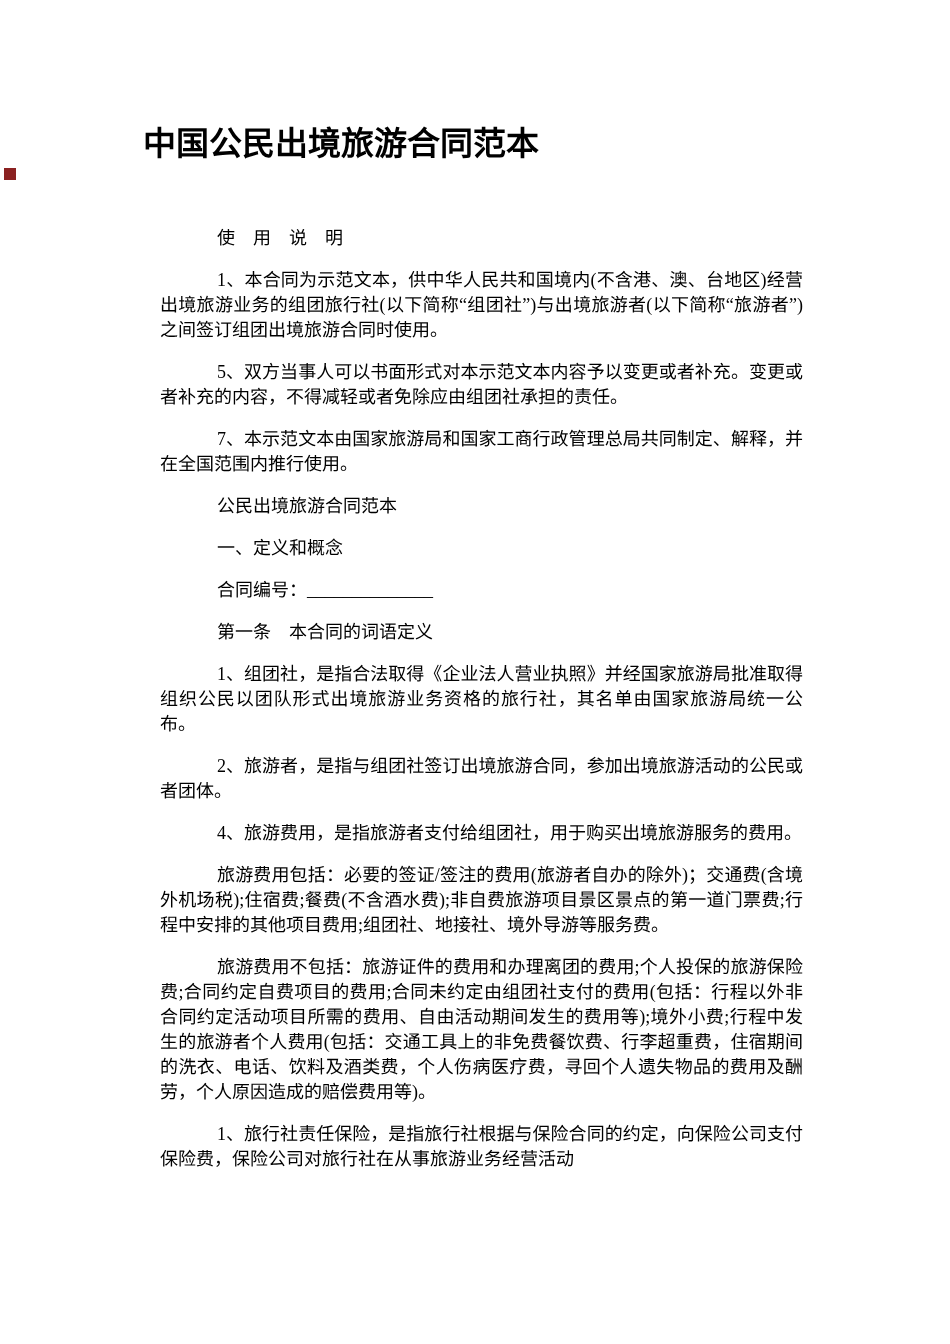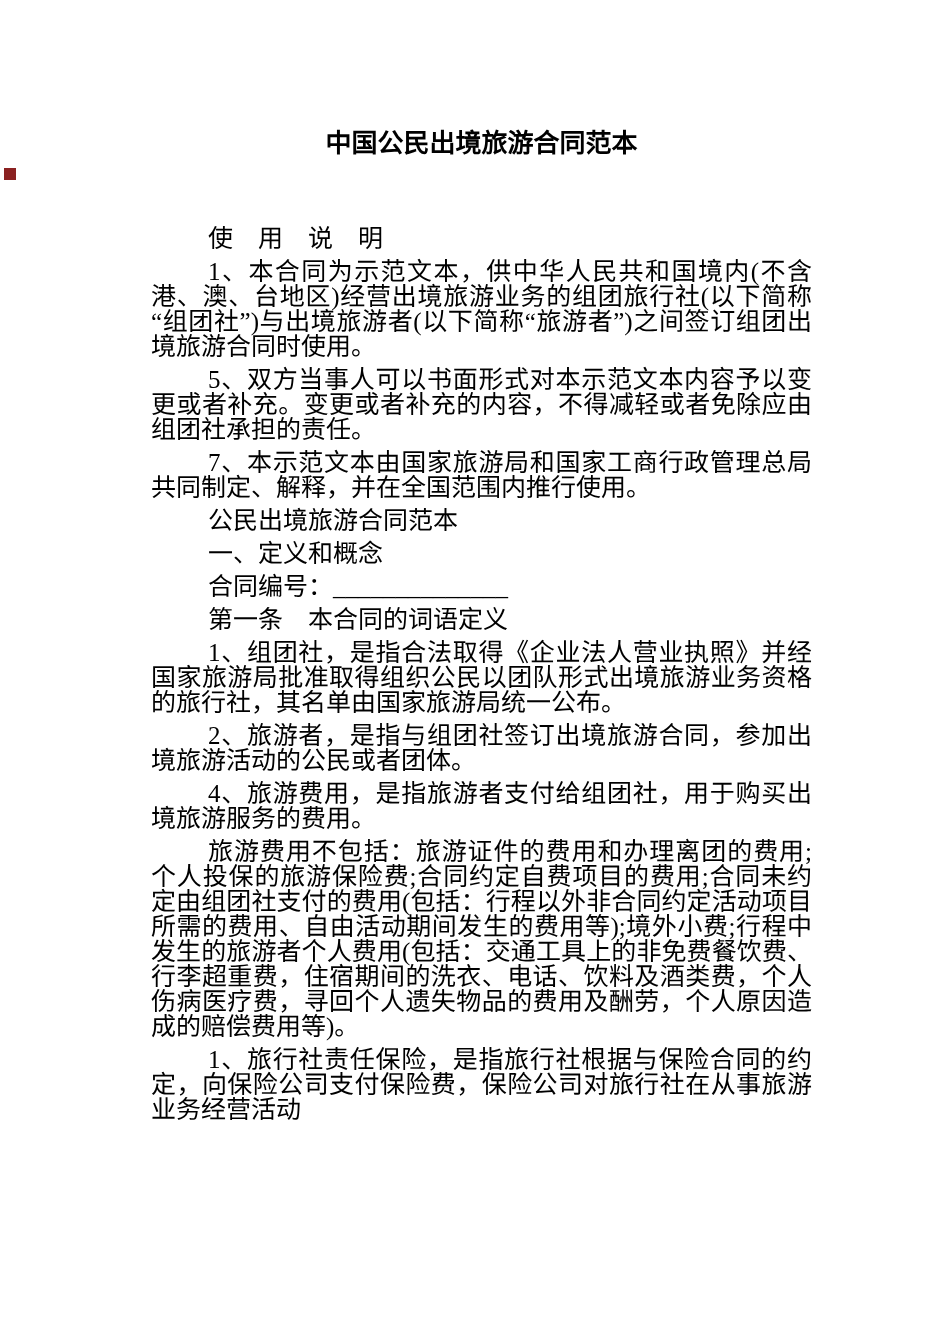--- a/index.html
+++ b/index.html
@@ -31,34 +31,34 @@
   }
   .content {
     position: absolute;
     left: 143px;
     top: 0;
     width: 677px;
   }
   .doc-title {
     margin: 126px 0 0 0;
     padding: 0;
-    font-size: 26px;
+    font-size: 33px;
     line-height: 36px;
     font-weight: bold;
-    text-align: center;
+    text-align: left;
     letter-spacing: 0px;
     white-space: nowrap;
   }
   .doc-body {
     margin-top: 64px;
   }
   .doc-body p.para {
-    margin: 8px;
+    margin: 17px;
     padding: 0;
-    font-size: 25px;
+    font-size: 18px;
     line-height: 25px;
     text-align: justify;
     text-justify: inter-ideograph;
     text-indent: 57px;
     word-break: break-all;
     overflow-wrap: break-word;
   }
 </style>
 </head>
 <body>
@@ -76,18 +76,19 @@
       <p class="para">1、本合同为示范文本，供中华人民共和国境内(不含港、澳、台地区)经营出境旅游业务的组团旅行社(以下简称“组团社”)与出境旅游者(以下简称“旅游者”)之间签订组团出境旅游合同时使用。</p>
       <p class="para">5、双方当事人可以书面形式对本示范文本内容予以变更或者补充。变更或者补充的内容，不得减轻或者免除应由组团社承担的责任。</p>
       <p class="para">7、本示范文本由国家旅游局和国家工商行政管理总局共同制定、解释，并在全国范围内推行使用。</p>
       <p class="para">公民出境旅游合同范本</p>
       <p class="para">一、定义和概念</p>
       <p class="para">合同编号：______________</p>
       <p class="para">第一条　本合同的词语定义</p>
       <p class="para">1、组团社，是指合法取得《企业法人营业执照》并经国家旅游局批准取得组织公民以团队形式出境旅游业务资格的旅行社，其名单由国家旅游局统一公布。</p>
       <p class="para">2、旅游者，是指与组团社签订出境旅游合同，参加出境旅游活动的公民或者团体。</p>
       <p class="para">4、旅游费用，是指旅游者支付给组团社，用于购买出境旅游服务的费用。</p>
+      <p class="para">旅游费用包括：必要的签证/签注的费用(旅游者自办的除外)；交通费(含境外机场税);住宿费;餐费(不含酒水费);非自费旅游项目景区景点的第一道门票费;行程中安排的其他项目费用;组团社、地接社、境外导游等服务费。</p>
       <p class="para">旅游费用不包括：旅游证件的费用和办理离团的费用;个人投保的旅游保险费;合同约定自费项目的费用;合同未约定由组团社支付的费用(包括：行程以外非合同约定活动项目所需的费用、自由活动期间发生的费用等);境外小费;行程中发生的旅游者个人费用(包括：交通工具上的非免费餐饮费、行李超重费，住宿期间的洗衣、电话、饮料及酒类费，个人伤病医疗费，寻回个人遗失物品的费用及酬劳，个人原因造成的赔偿费用等)。</p>
       <p class="para">1、旅行社责任保险，是指旅行社根据与保险合同的约定，向保险公司支付保险费，保险公司对旅行社在从事旅游业务经营活动</p>
     </div>
 
   </div>
 </div>
 
 </body></html>

